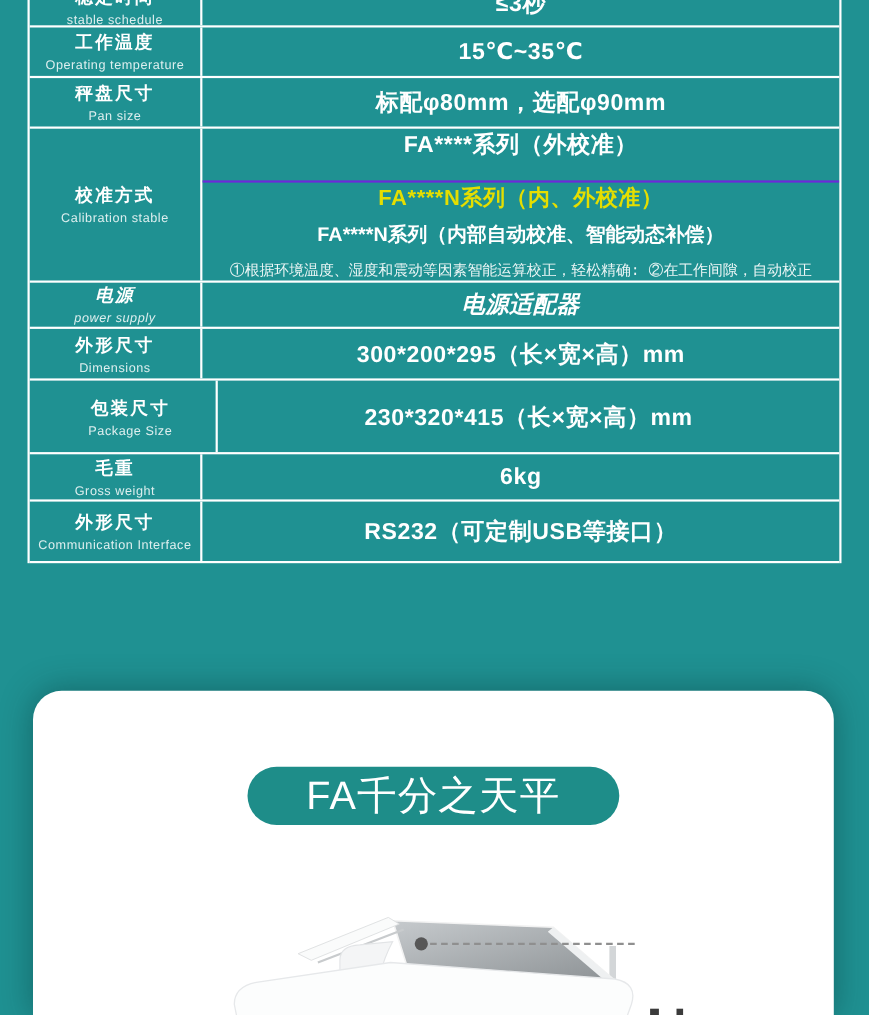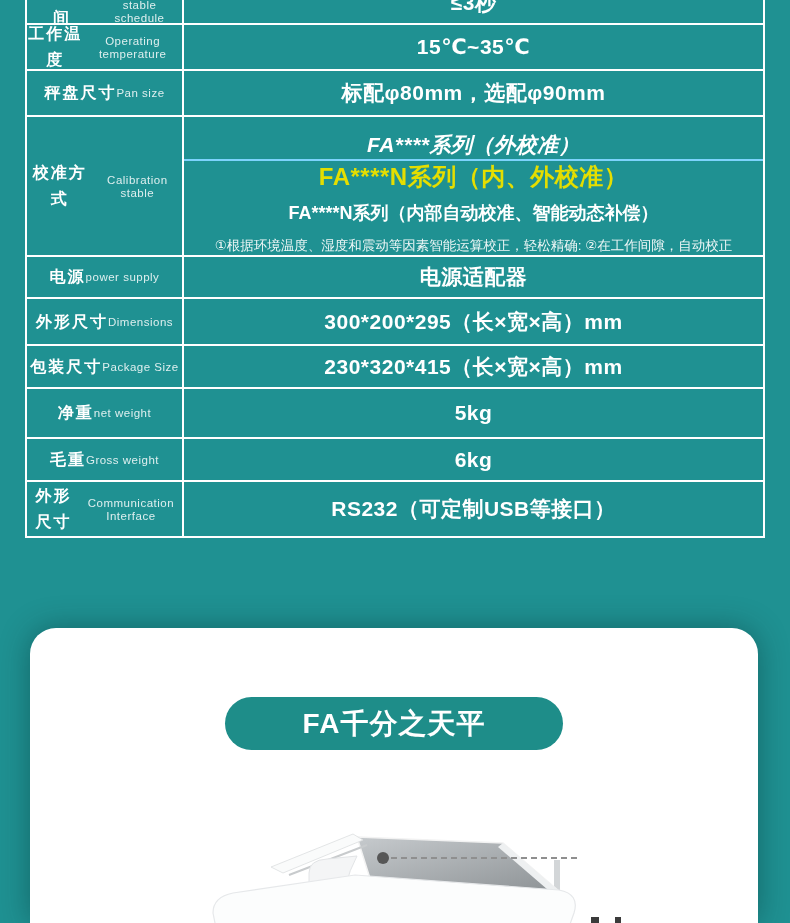--- a/index.html
+++ b/index.html
@@ -12,72 +12,72 @@
   }
 
   
   .spec-table {
     position:absolute; left:25px; top:0; width:740px;
     border-left:2px solid #fff; border-right:2px solid #fff;
   }
   .row { display:flex; border-bottom:2px solid #fff; }
   .label-cell {
     width:157px; border-right:2px solid #fff;
-    display:flex; align-items:center; justify-content:center;
+    display:flex; flex-direction:column; align-items:center; justify-content:center;
     overflow:hidden; text-align:center;
   }
   .value-cell {
     flex:1; display:flex; align-items:center; justify-content:center;
     overflow:hidden; text-align:center;
   }
   .zh { font-size:16px; font-weight:bold; letter-spacing:2px; line-height:26px; }
   .en { font-size:11.5px; font-weight:normal; color:rgba(255,255,255,.85); letter-spacing:.5px; line-height:13px; margin-top:1px; }
   .val { font-size:21px; font-weight:bold; letter-spacing:.5px; }
 
   .r1 { height:25px; }
   .r1 .label-cell { justify-content:flex-start; }
   .r1 .zh { margin-top:-14px; }
   .r1 .value-cell { align-items:flex-start; }
   .r1 .val { margin-top:-11px; }
   .r2 { height:46px; }
   .r3 { height:46px; }
   .r4 { height:140px; }
-  .r5 { height:42px; }
+  .r5 { height:42px;font-style:italic; }
   .r6 { height:47px; }
-  .r7 { height:43px; }
+  .r7 { height:67px;padding-left:14px; }
   .r8 { height:50px; }
   .r9 { height:43px; }
   .r10 { height:56px; }
 
   
   .r4 .value-cell { flex-direction:column; align-items:stretch; justify-content:flex-start; }
   .cal-sub1 {
-    height:49px; border-bottom:2px solid #7dd3fc;
-    display:flex; align-items:flex-end; justify-content:center;font-style:italic;
+    height:49px; border-bottom:2px solid #6d28d9;
+    display:flex; align-items:flex-start; justify-content:center;
   }
   .cal-sub2 {
     flex:1; display:flex; flex-direction:column; align-items:center; justify-content:center;
   }
-  .cal-yellow { font-size:24px; font-weight:bold; color:#E5DE00; letter-spacing:.5px; }
+  .cal-yellow { font-size:20px; font-weight:bold; color:#E5DE00; letter-spacing:.5px; }
   .cal-white  { font-size:18px; font-weight:bold; margin-top:8px; }
   .cal-note   { font-size:13.5px; font-weight:normal; color:rgba(255,255,255,.92);
-                margin-top:12px; white-space:nowrap; }
+                margin-top:12px; white-space:nowrap;font-family:Liberation Mono, monospace; }
 
   
   .card {
     position:absolute; left:30px; top:628px; width:728px; height:295px;
     background:#ffffff; border-radius:26px 26px 0 0;
     box-shadow:0 0 30px rgba(0,35,35,.38);
   }
   .banner {
     position:absolute; left:195px; top:69px; width:338px; height:53px;
     background:#1E8D89; border-radius:27px;
     display:flex; align-items:center; justify-content:center;
   }
-  .banner-text { font-size:28px; font-weight:bold; color:#fff; letter-spacing:1px; }
+  .banner-text { font-size:36px; font-weight:normal; color:#fff; letter-spacing:1px; }
 
   
   .balance-wrap {
     position:absolute; left:205px; top:833px; width:372px; height:90px; overflow:hidden;
   }
 
   
   .callout-dot {
     position:absolute; left:377px; top:852px; width:12px; height:12px;
     border-radius:50%; background:#575757;
@@ -171,29 +171,20 @@
   <div class="row r7">
     <div class="label-cell">
       <div class="zh">包装尺寸</div>
       <div class="en">Package Size</div>
     </div>
     <div class="value-cell">
       <div class="val">230*320*415（长×宽×高）mm</div>
     </div>
   </div>
 
-  <div class="row r8">
-    <div class="label-cell">
-      <div class="zh">净重</div>
-      <div class="en">net weight</div>
-    </div>
-    <div class="value-cell">
-      <div class="val">5kg</div>
-    </div>
-  </div>
 
   <div class="row r9">
     <div class="label-cell">
       <div class="zh">毛重</div>
       <div class="en">Gross weight</div>
     </div>
     <div class="value-cell">
       <div class="val">6kg</div>
     </div>
   </div>

